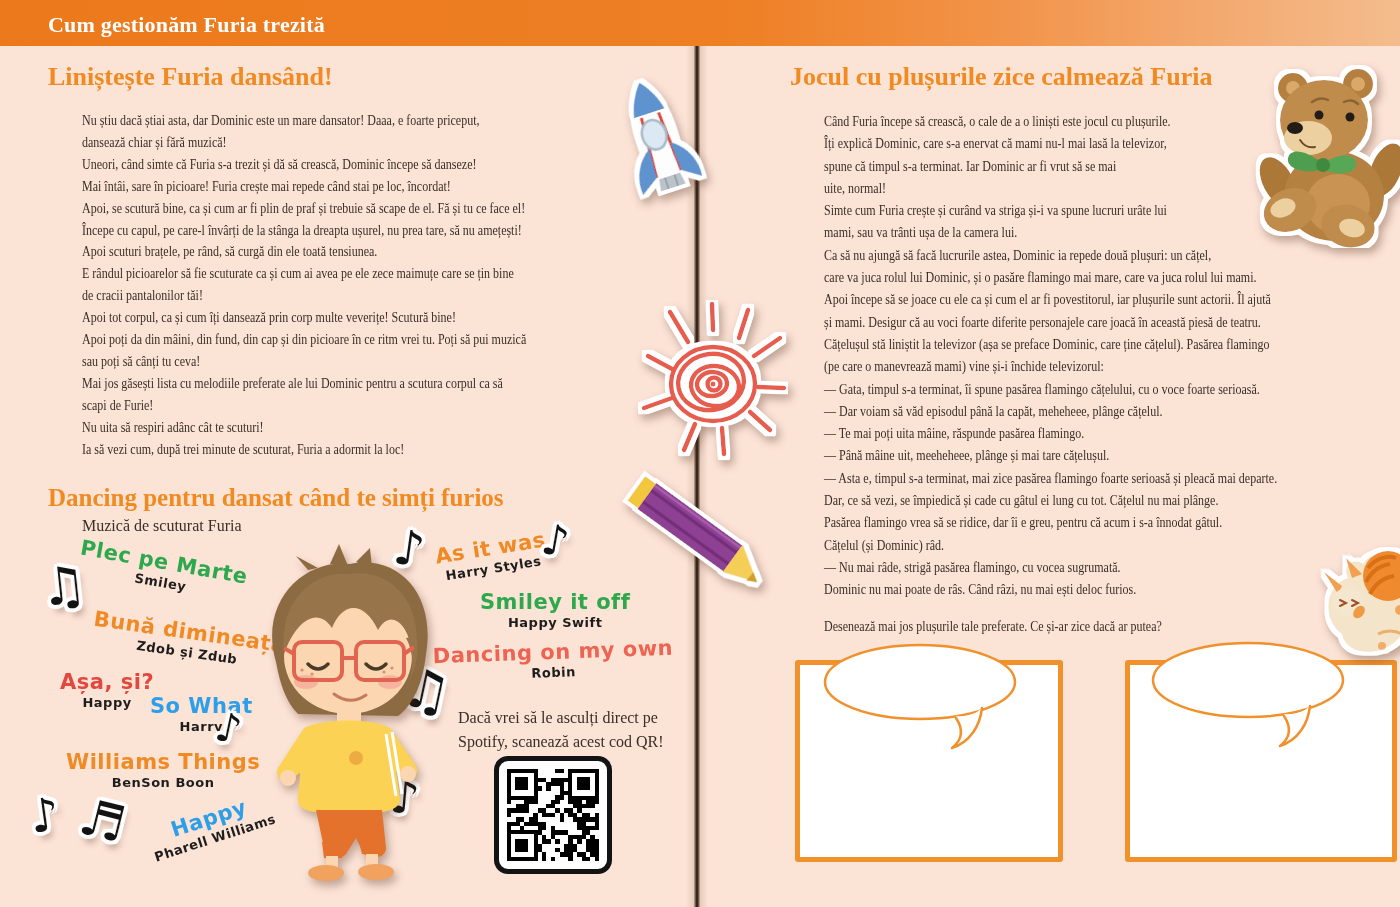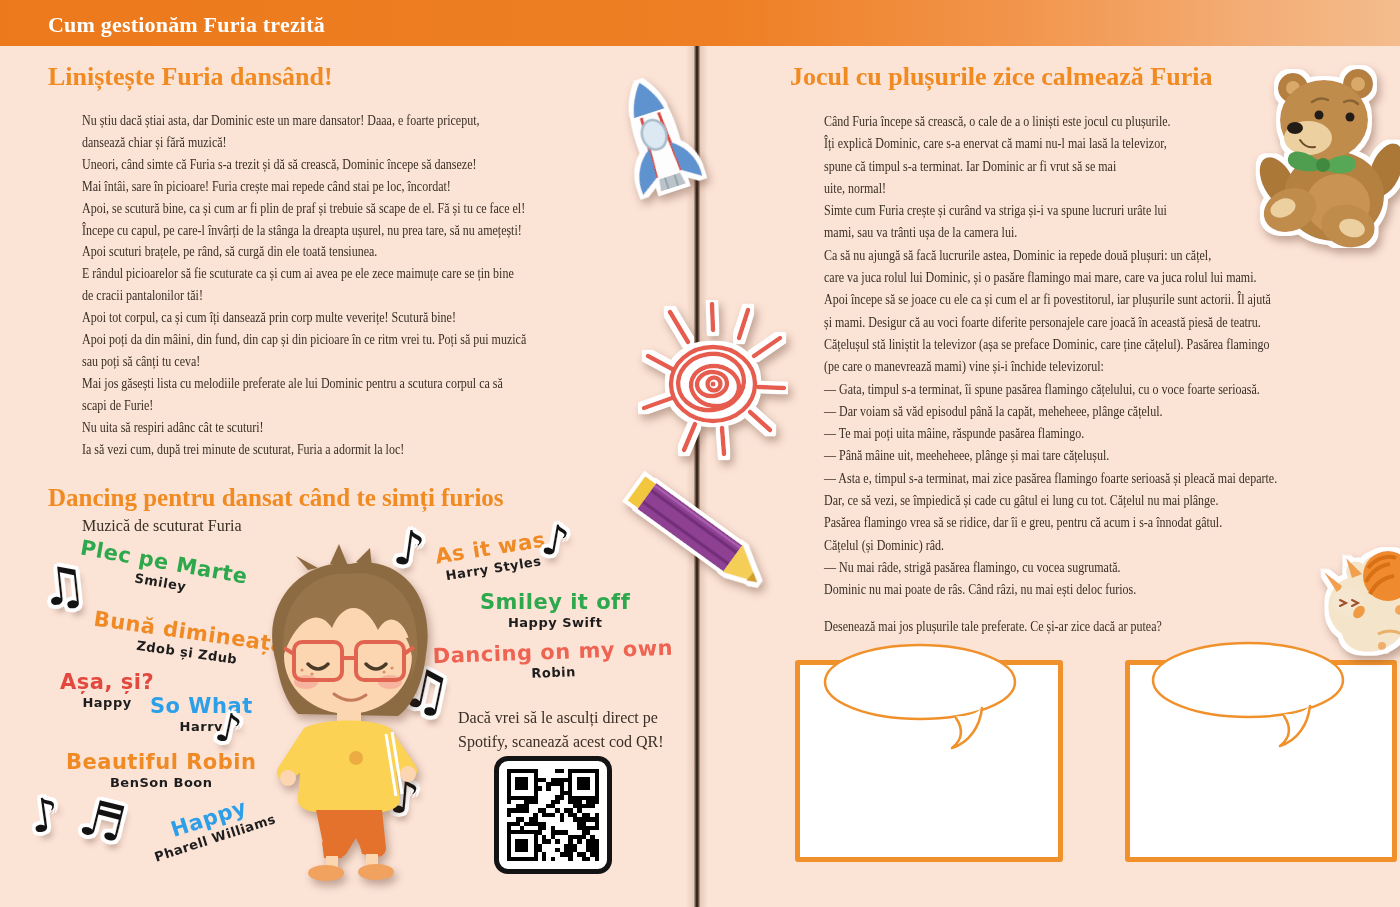--- a/index.html
+++ b/index.html
@@ -124,21 +124,21 @@
   </div>
   <div class="song s2">
     <span class="song-title c-red">Așa, și?</span>
     <span class="song-artist">Happy</span>
   </div>
   <div class="song s3">
     <span class="song-title c-blue">So What</span>
     <span class="song-artist">Harry</span>
   </div>
   <div class="song s4">
-    <span class="song-title c-orange">Beautiful Robin</span>
+    <span class="song-title c-orange">Williams Things</span>
     <span class="song-artist">BenSon Boon</span>
   </div>
   <div class="song s5">
     <span class="song-title c-blue">Happy</span>
     <span class="song-artist">Pharell Williams</span>
   </div>
   <div class="song s6">
     <span class="song-title c-orange">As it was</span>
     <span class="song-artist">Harry Styles</span>
   </div>

